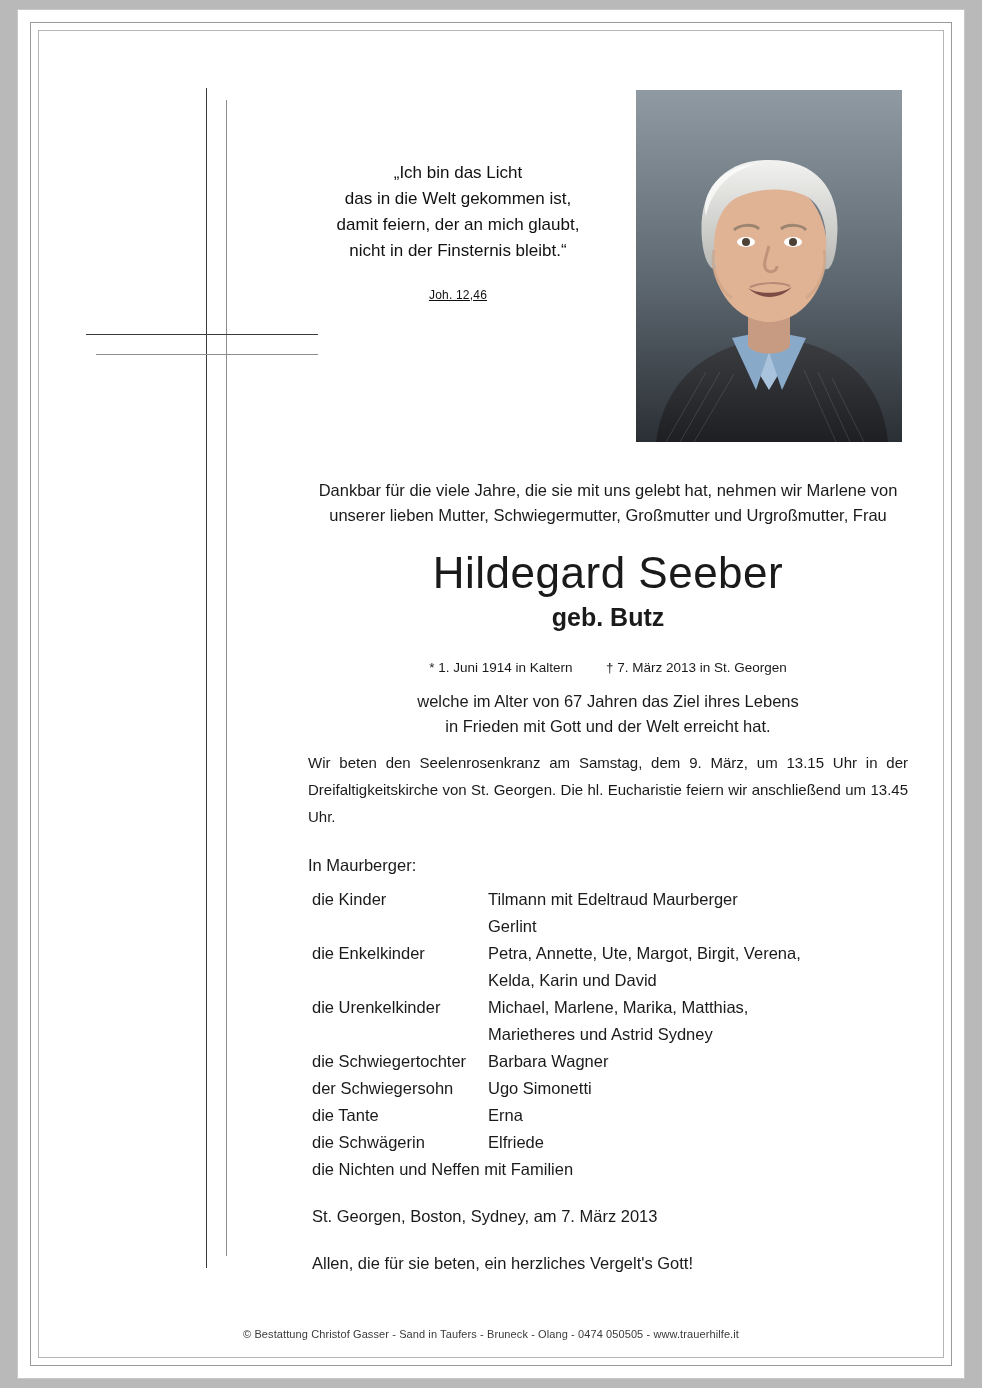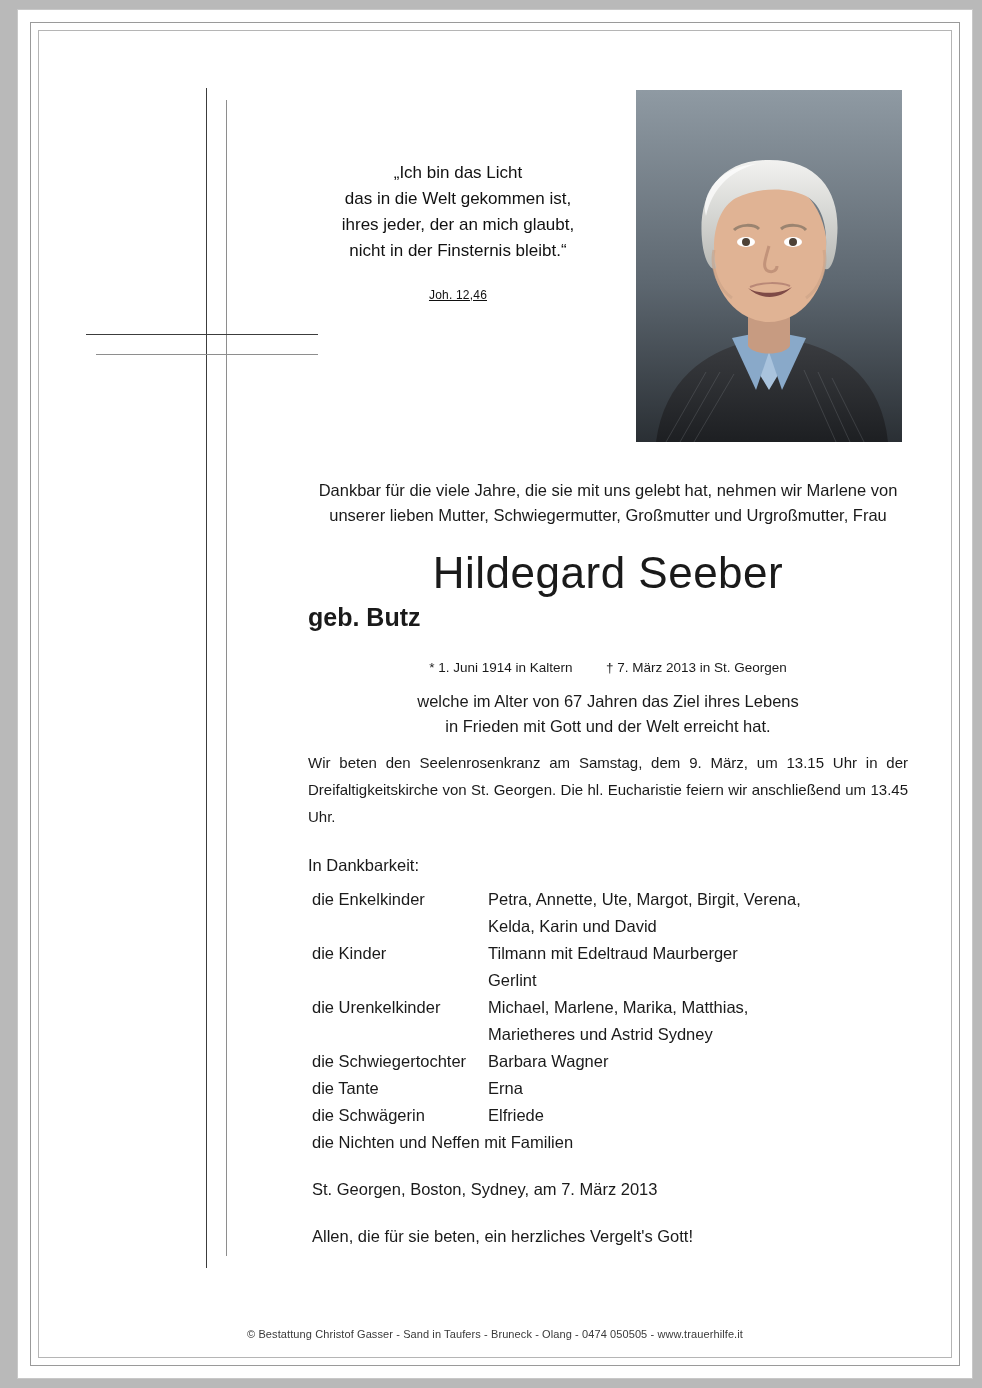--- a/index.html
+++ b/index.html
@@ -16,21 +16,20 @@
   }
 
   .page {
     position: absolute;
     left: 18px;
     top: 10px;
     width: 946px;
     height: 1368px;
     background: #ffffff;
     box-shadow: 0 0 0 1px #c8c8c8;
-    padding-left: 8px;
   }
   .frame-outer {
     position: absolute;
     left: 12px;
     top: 12px;
     right: 12px;
     bottom: 12px;
     border: 1px solid #9a9a9a;
   }
   .frame-inner {
@@ -127,20 +126,21 @@
   }
   .name {
     text-align: center;
     font-size: 44px;
     line-height: 54px;
     margin-top: 18px;
     letter-spacing: 0.5px;
     font-weight: 400;
   }
   .maiden {
+    text-align: center;
     font-size: 25px;
     line-height: 30px;
     margin-top: 2px;
     font-weight: 700;
   }
   .dates {
     text-align: center;
     font-size: 13.5px;
     line-height: 20px;
     margin-top: 26px;
@@ -280,21 +280,21 @@
         <path d="M200 352 L168 280"></path>
           <path d="M214 352 L182 282"></path>
           <path d="M228 352 L196 288"></path>
       </g>
     </svg>
   </div>
 
   <div class="verse">
     <div>„Ich bin das Licht</div>
     <div>das in die Welt gekommen ist,</div>
-    <div>ihres jeder, der an mich glaubt,</div>
+    <div>damit feiern, der an mich glaubt,</div>
     <div>nicht in der Finsternis bleibt.“</div>
     <div class="ref">Joh. 12,46</div>
   </div>
 
   <div class="content">
     <div class="intro">
       <div>Dankbar für die viele Jahre, die sie mit uns gelebt hat, nehmen wir Marlene von</div>
       <div>unserer lieben Mutter, Schwiegermutter, Großmutter und Urgroßmutter, Frau</div>
     </div>
 
@@ -307,50 +307,54 @@
       <span>† 7. März 2013 in St. Georgen</span>
     </div>
 
     <div class="age">
       <div>welche im Alter von 67 Jahren das Ziel ihres Lebens</div>
       <div>in Frieden mit Gott und der Welt erreicht hat.</div>
     </div>
 
     <div class="rosary">Wir beten den Seelenrosenkranz am Samstag, dem 9. März, um 13.15 Uhr in der Dreifaltigkeitskirche von St. Georgen. Die hl. Eucharistie feiern wir anschließend um 13.45 Uhr.</div>
 
-    <div class="thanks-label">In Dankbarkeit:</div>
+    <div class="thanks-label">In Maurberger:</div>
 
     <table class="relatives">
       <tbody>
+        <tr>
+          <td class="rel">die Kinder</td>
+          <td class="val">
+            <span>Tilmann mit Edeltraud Maurberger</span>
+            <span class="second-line">Gerlint</span>
+          </td>
+        </tr>
         <tr>
           <td class="rel">die Enkelkinder</td>
           <td class="val">
             <span>Petra, Annette, Ute, Margot, Birgit, Verena,</span>
             <span class="second-line">Kelda, Karin und David</span>
           </td>
         </tr>
         <tr>
-          <td class="rel">die Kinder</td>
-          <td class="val">
-            <span>Tilmann mit Edeltraud Maurberger</span>
-            <span class="second-line">Gerlint</span>
-          </td>
-        </tr>
-        <tr>
           <td class="rel">die Urenkelkinder</td>
           <td class="val">
             <span>Michael, Marlene, Marika, Matthias,</span>
             <span class="second-line">Marietheres und Astrid Sydney</span>
           </td>
         </tr>
         <tr>
           <td class="rel">die Schwiegertochter</td>
           <td class="val">Barbara Wagner</td>
         </tr>
         <tr>
+          <td class="rel">der Schwiegersohn</td>
+          <td class="val">Ugo Simonetti</td>
+        </tr>
+        <tr>
           <td class="rel">die Tante</td>
           <td class="val">Erna</td>
         </tr>
         <tr>
           <td class="rel">die Schwägerin</td>
           <td class="val">Elfriede</td>
         </tr>
         <tr class="full">
           <td colspan="2">die Nichten und Neffen mit Familien</td>
         </tr>

